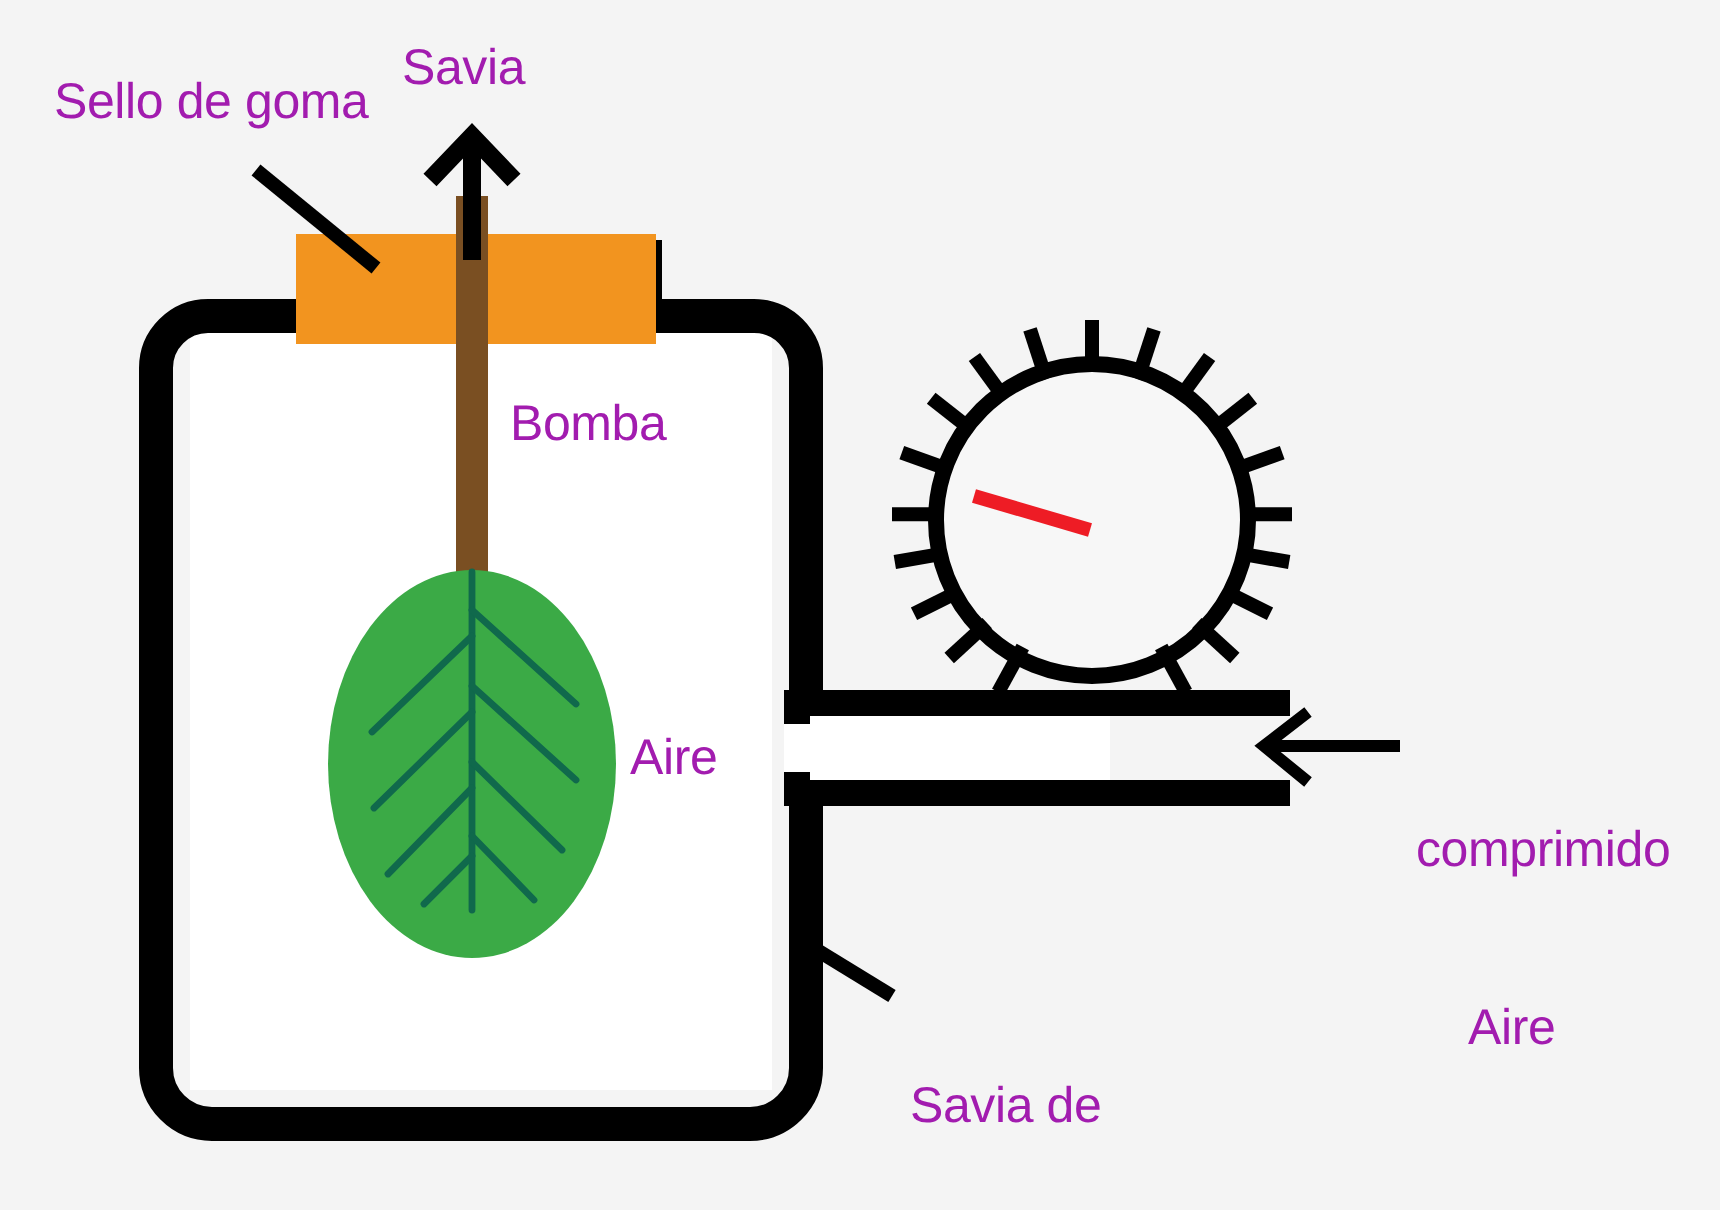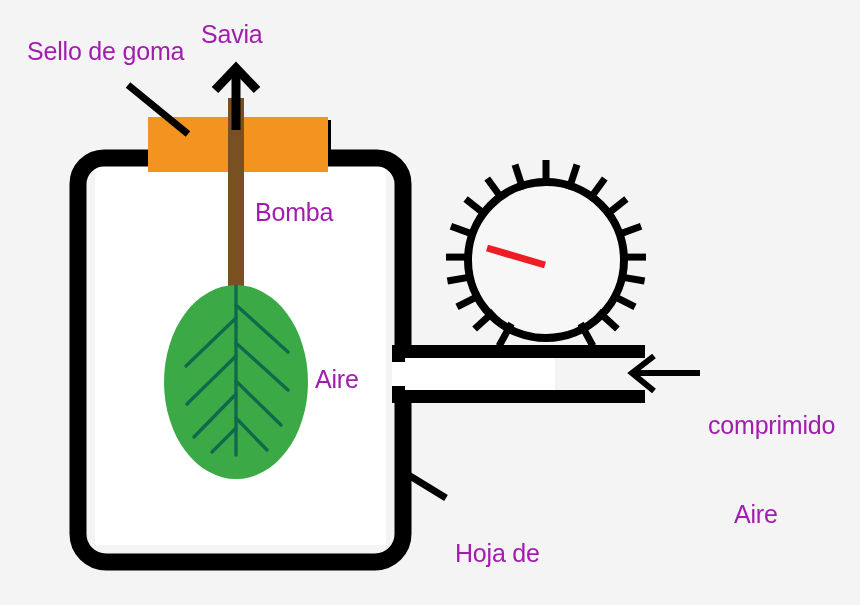--- a/index.html
+++ b/index.html
@@ -151,21 +151,21 @@
   <div class="lbl" id="lbl-sello">Sello de goma</div>
 
   <div class="lbl" id="lbl-savia">Savia</div>
 
   <div class="lbl" id="lbl-tallo">Bomba</div>
 
   <div class="lbl" id="lbl-hoja">Aire</div>
 
 
   <div class="lbl" id="lbl-bomba">
-    <div>Hoja de</div>
+    <div>Savia de</div>
     
   </div>
 
   <div class="lbl" id="lbl-aire">
     <div>comprimido</div>
     <div style="padding-left:26px">Aire</div>
   </div>
 
 </div>
 

